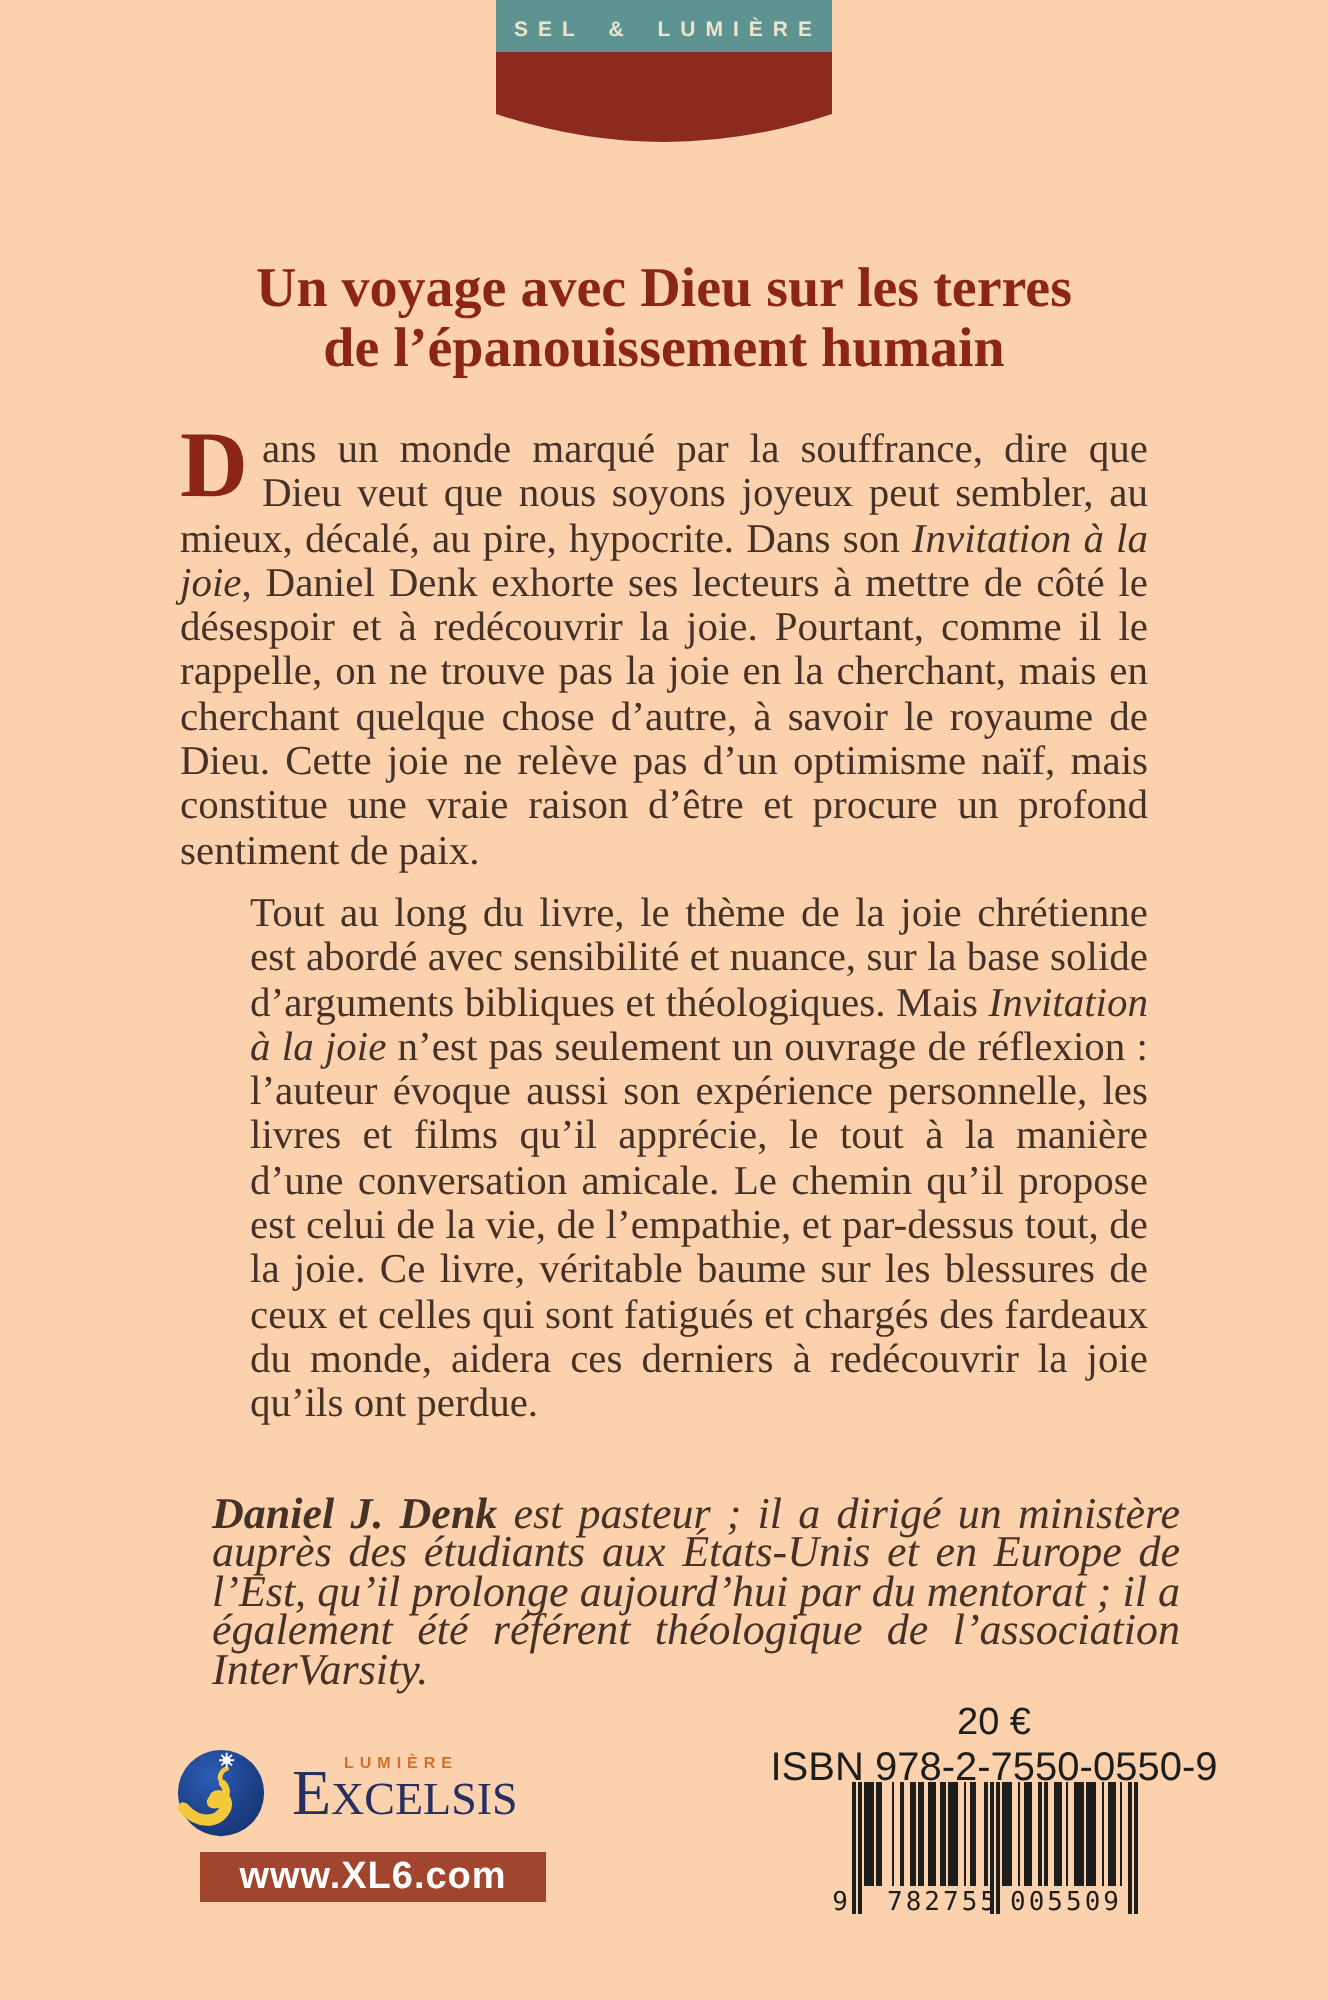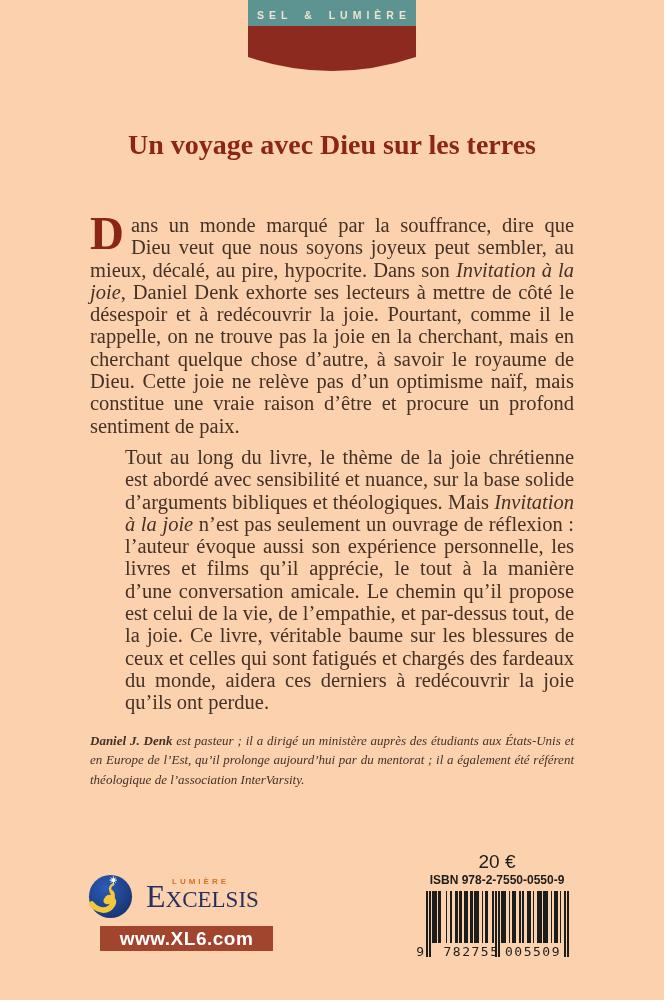--- a/index.html
+++ b/index.html
@@ -31,34 +31,34 @@
     color:var(--body-text,#453125);
   }
   .para{margin:0;}
   .para + .para{margin-top:9px;margin-left:35px;}
   .dropcap{
     float:left;font-size:47px;line-height:37px;font-weight:bold;
     padding:1px 7px 0 0;color:var(--title-red,#8a2518);
   }
   
   .bio{
-    position:absolute;left:90px;top:731px;width:484px;margin:0;
-    font-size:13px;line-height:19.4px;text-align:justify;
+    position:absolute;left:90px;top:731px;width:484px;margin:16px;
+    font-size:22px;line-height:19.4px;text-align:justify;
     color:var(--body-text,#453125);
   }
   .it{font-style:italic;}
   .bd{font-weight:bold;}
   
   .price{
     position:absolute;left:330px;top:851px;width:334px;text-align:center;
     font-family:"Liberation Sans",sans-serif;font-size:19px;color:var(--ink,#1d1d1b);
   }
   .isbn{
     position:absolute;left:330px;top:873px;width:334px;text-align:center;
-    font-family:"Liberation Sans",sans-serif;font-size:12px;color:var(--ink,#1d1d1b);font-weight:bold;
+    font-family:"Liberation Sans",sans-serif;font-size:20px;color:var(--ink,#1d1d1b);
   }
   
   .barcode{position:absolute;left:412px;top:891px;width:160px;height:72px;}
   .bars{position:absolute;left:14px;top:0;width:143px;height:66px;}
   .bars .bar{position:absolute;top:0;width:1.5px;height:52px;background:var(--ink,#1d1d1b);}
   .bars .bar.guard{height:66px;}
   .bc-num{
     position:absolute;top:53px;font-family:"DejaVu Sans Mono",monospace;
     font-size:13px;color:var(--ink,#1d1d1b);letter-spacing:1.5px;
   }
@@ -96,20 +96,21 @@
   <div class="banner">
     <svg width="168" height="74" viewBox="0 0 168 74">
       <rect x="0" y="0" width="168" height="26" style="fill:var(--banner-teal,#5d9492)"></rect>
       <path d="M0,26 H168 V57 Q84,85 0,57 Z" style="fill:var(--banner-red,#8d2a1f)"></path>
     </svg>
     <div class="banner-label">SEL &amp; LUMIÈRE</div>
   </div>
 
   <h1 class="title">
     <span class="tline">Un voyage avec Dieu sur les terres</span>
+    <span class="tline">de l’épanouissement humain</span>
   </h1>
 
   <div class="copy">
     <p class="para">
       <span class="dropcap">D</span><span><span>ans un monde marqué par la souffrance, dire que Dieu veut que nous soyons joyeux peut sembler, au mieux, décalé, au pire, hypocrite. Dans son </span><span class="it">Invitation à la joie</span><span>, Daniel Denk exhorte ses lecteurs à mettre de côté le désespoir et à redécouvrir la joie. Pourtant, comme il le rappelle, on ne trouve pas la joie en la cherchant, mais en cherchant quelque chose d’autre, à savoir le royaume de Dieu. Cette joie ne relève pas d’un optimisme naïf, mais constitue une vraie raison d’être et procure un profond sentiment de paix.</span></span>
     </p>
     <p class="para"><span>Tout au long du livre, le thème de la joie chrétienne est abordé avec sensibilité et nuance, sur la base solide d’arguments bibliques et théologiques. Mais </span><span class="it">Invitation à la joie</span><span> n’est pas seulement un ouvrage de réflexion : l’auteur évoque aussi son expérience personnelle, les livres et films qu’il apprécie, le tout à la manière d’une conversation amicale. Le chemin qu’il propose est celui de la vie, de l’empathie, et par-dessus tout, de la joie. Ce livre, véritable baume sur les blessures de ceux et celles qui sont fatigués et chargés des fardeaux du monde, aidera ces derniers à redécouvrir la joie qu’ils ont perdue.</span></p>
   </div>
 
   <p class="bio"><span class="it bd">Daniel J. Denk</span><span class="it"> est pasteur ; il a dirigé un ministère auprès des étudiants aux États-Unis et en Europe de l’Est, qu’il prolonge aujourd’hui par du mentorat ; il a également été référent théologique de l’association InterVarsity.</span></p>

